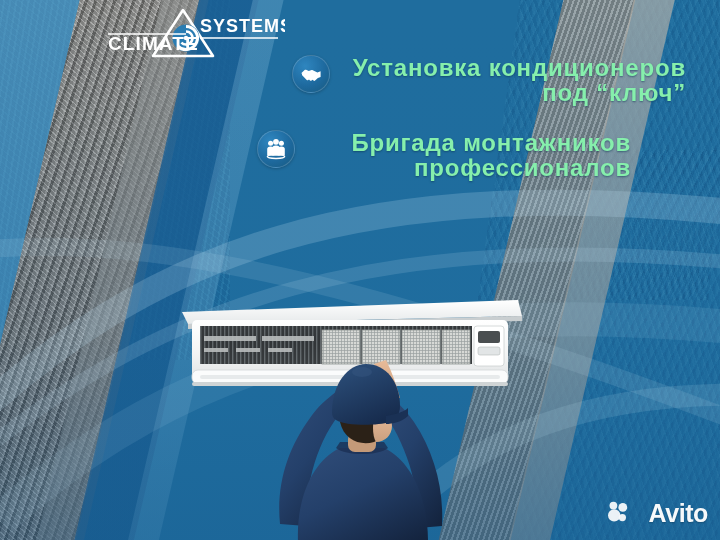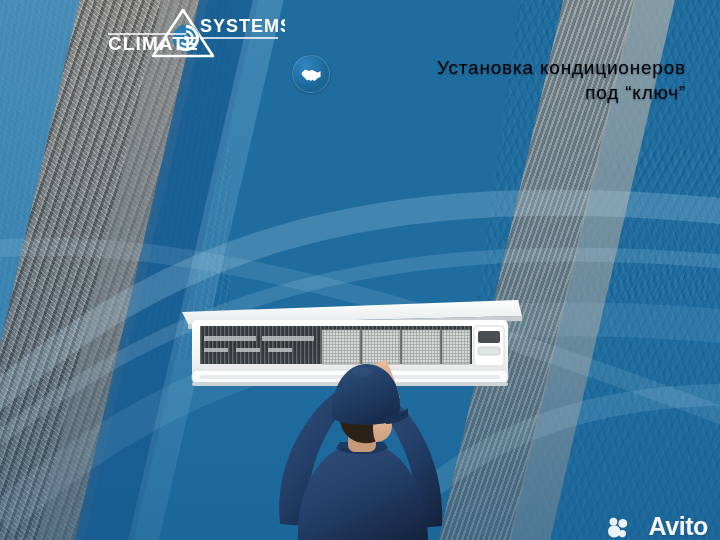--- a/index.html
+++ b/index.html
@@ -97,40 +97,40 @@
   .badge{
     width:38px; height:38px; border-radius:50%;
     background:radial-gradient(circle at 34% 28%, #2f86bf 0%, #1e6a9f 55%, #17597f 100%);
     border:1px solid rgba(255,255,255,.18);
     display:flex; align-items:center; justify-content:center;
     box-shadow:0 1px 3px rgba(0,0,0,.22);
     flex:0 0 auto;
   }
   .badge svg{ display:block; }
   .ftext{
-    color:#000000; font-size:19px; line-height:25px; font-weight:400;
+    color:#86efac; font-size:24px; line-height:25px; font-weight:700;
     letter-spacing:.8px;
     text-shadow:0 1px 2px rgba(10,50,80,.55);
     white-space:pre-line;
   }
   .f1{ left:292px; top:55px; }
   .f1 .ftext{ margin-left:18px; text-align:right; width:338px; }
   .f2{ left:257px; top:130px; }
   .f2 .ftext{ margin-left:18px; text-align:right; width:318px; }
   .f3{ left:217px; top:206px; }
   .f3 .ftext{ margin-left:18px; text-align:right; width:310px; }
 
   
   .ac{ position:absolute; left:176px; top:290px; width:348px; height:110px; }
 
   
   .tech{ position:absolute; left:236px; top:356px; width:250px; height:186px; }
 
   
-  .avito{ position:absolute; right:12px; bottom:1px; display:flex; align-items:flex-end; gap:19px; opacity:.96; }
+  .avito{ position:absolute; right:12px; bottom:14px; display:flex; align-items:flex-start; gap:19px; opacity:.96; }
   .avito-word{ color:#fff; font-size:25px; font-weight:700; letter-spacing:-.4px; line-height:1;
                text-shadow:0 1px 2px rgba(0,0,0,.25); }
 </style>
 </head>
 <body>
 
 <div id="stage">
 
   <div class="bg-base"></div>
   <div class="mtn-left-blue"></div>
@@ -184,20 +184,35 @@
           L18.4,10.5 L21.6,9.2 L21.6,15.1 L18.9,16.1 L16.1,18.6 C15.6,19 14.9,19 14.5,18.6 L13.4,17.7
           L12.6,18.4 C12.1,18.8 11.4,18.8 11,18.4 L10,17.5 L9.3,18.1 C8.8,18.5 8.1,18.4 7.7,18 L3.4,13.6
           C2.9,13.1 2.8,12.3 3.2,11.8 Z"></path>
         <path fill="#ffffff" opacity="0.85" d="M6.9,9.4 L9.4,10.5 L7.2,12.6 C6.8,13 6.2,13 5.8,12.6 L5.2,12 Z"></path>
       </svg>
     </div>
     <div class="ftext">Установка кондиционеров
 под “ключ”</div>
   </div>
 
+  <div class="feature f2">
+    <div class="badge">
+      <svg width="24" height="24" viewBox="0 0 24 24">
+        <circle cx="6.6" cy="6.2" r="2.5" fill="#ffffff"></circle>
+        <circle cx="17.4" cy="6.2" r="2.5" fill="#ffffff"></circle>
+        <circle cx="12" cy="4.8" r="2.9" fill="#ffffff"></circle>
+        <path fill="#ffffff" d="M3.2,18.2 L3.2,11.9 C3.2,10.4 4.4,9.4 6.6,9.4 C8.8,9.4 10,10.4 10,11.9 L10,18.2 Z"></path>
+        <path fill="#ffffff" d="M14,18.2 L14,11.9 C14,10.4 15.2,9.4 17.4,9.4 C19.6,9.4 20.8,10.4 20.8,11.9 L20.8,18.2 Z"></path>
+        <path fill="#ffffff" d="M8.2,18.6 L8.2,11.2 C8.2,9.5 9.6,8.4 12,8.4 C14.4,8.4 15.8,9.5 15.8,11.2 L15.8,18.6 Z"></path>
+        <ellipse cx="12" cy="19.6" rx="8.6" ry="1.8" fill="none" stroke="#ffffff" stroke-width="1.5"></ellipse>
+      </svg>
+    </div>
+    <div class="ftext">Бригада монтажников
+профессионалов</div>
+  </div>
 
 
   <div class="ac">
     <svg viewBox="0 0 348 110" width="348" height="110">
       <defs>
         <linearGradient id="acBody" x1="0" y1="0" x2="0" y2="1">
           <stop offset="0%" stop-color="#ffffff"></stop>
           <stop offset="55%" stop-color="#f3f4f4"></stop>
           <stop offset="100%" stop-color="#dfe2e3"></stop>
         </linearGradient>

